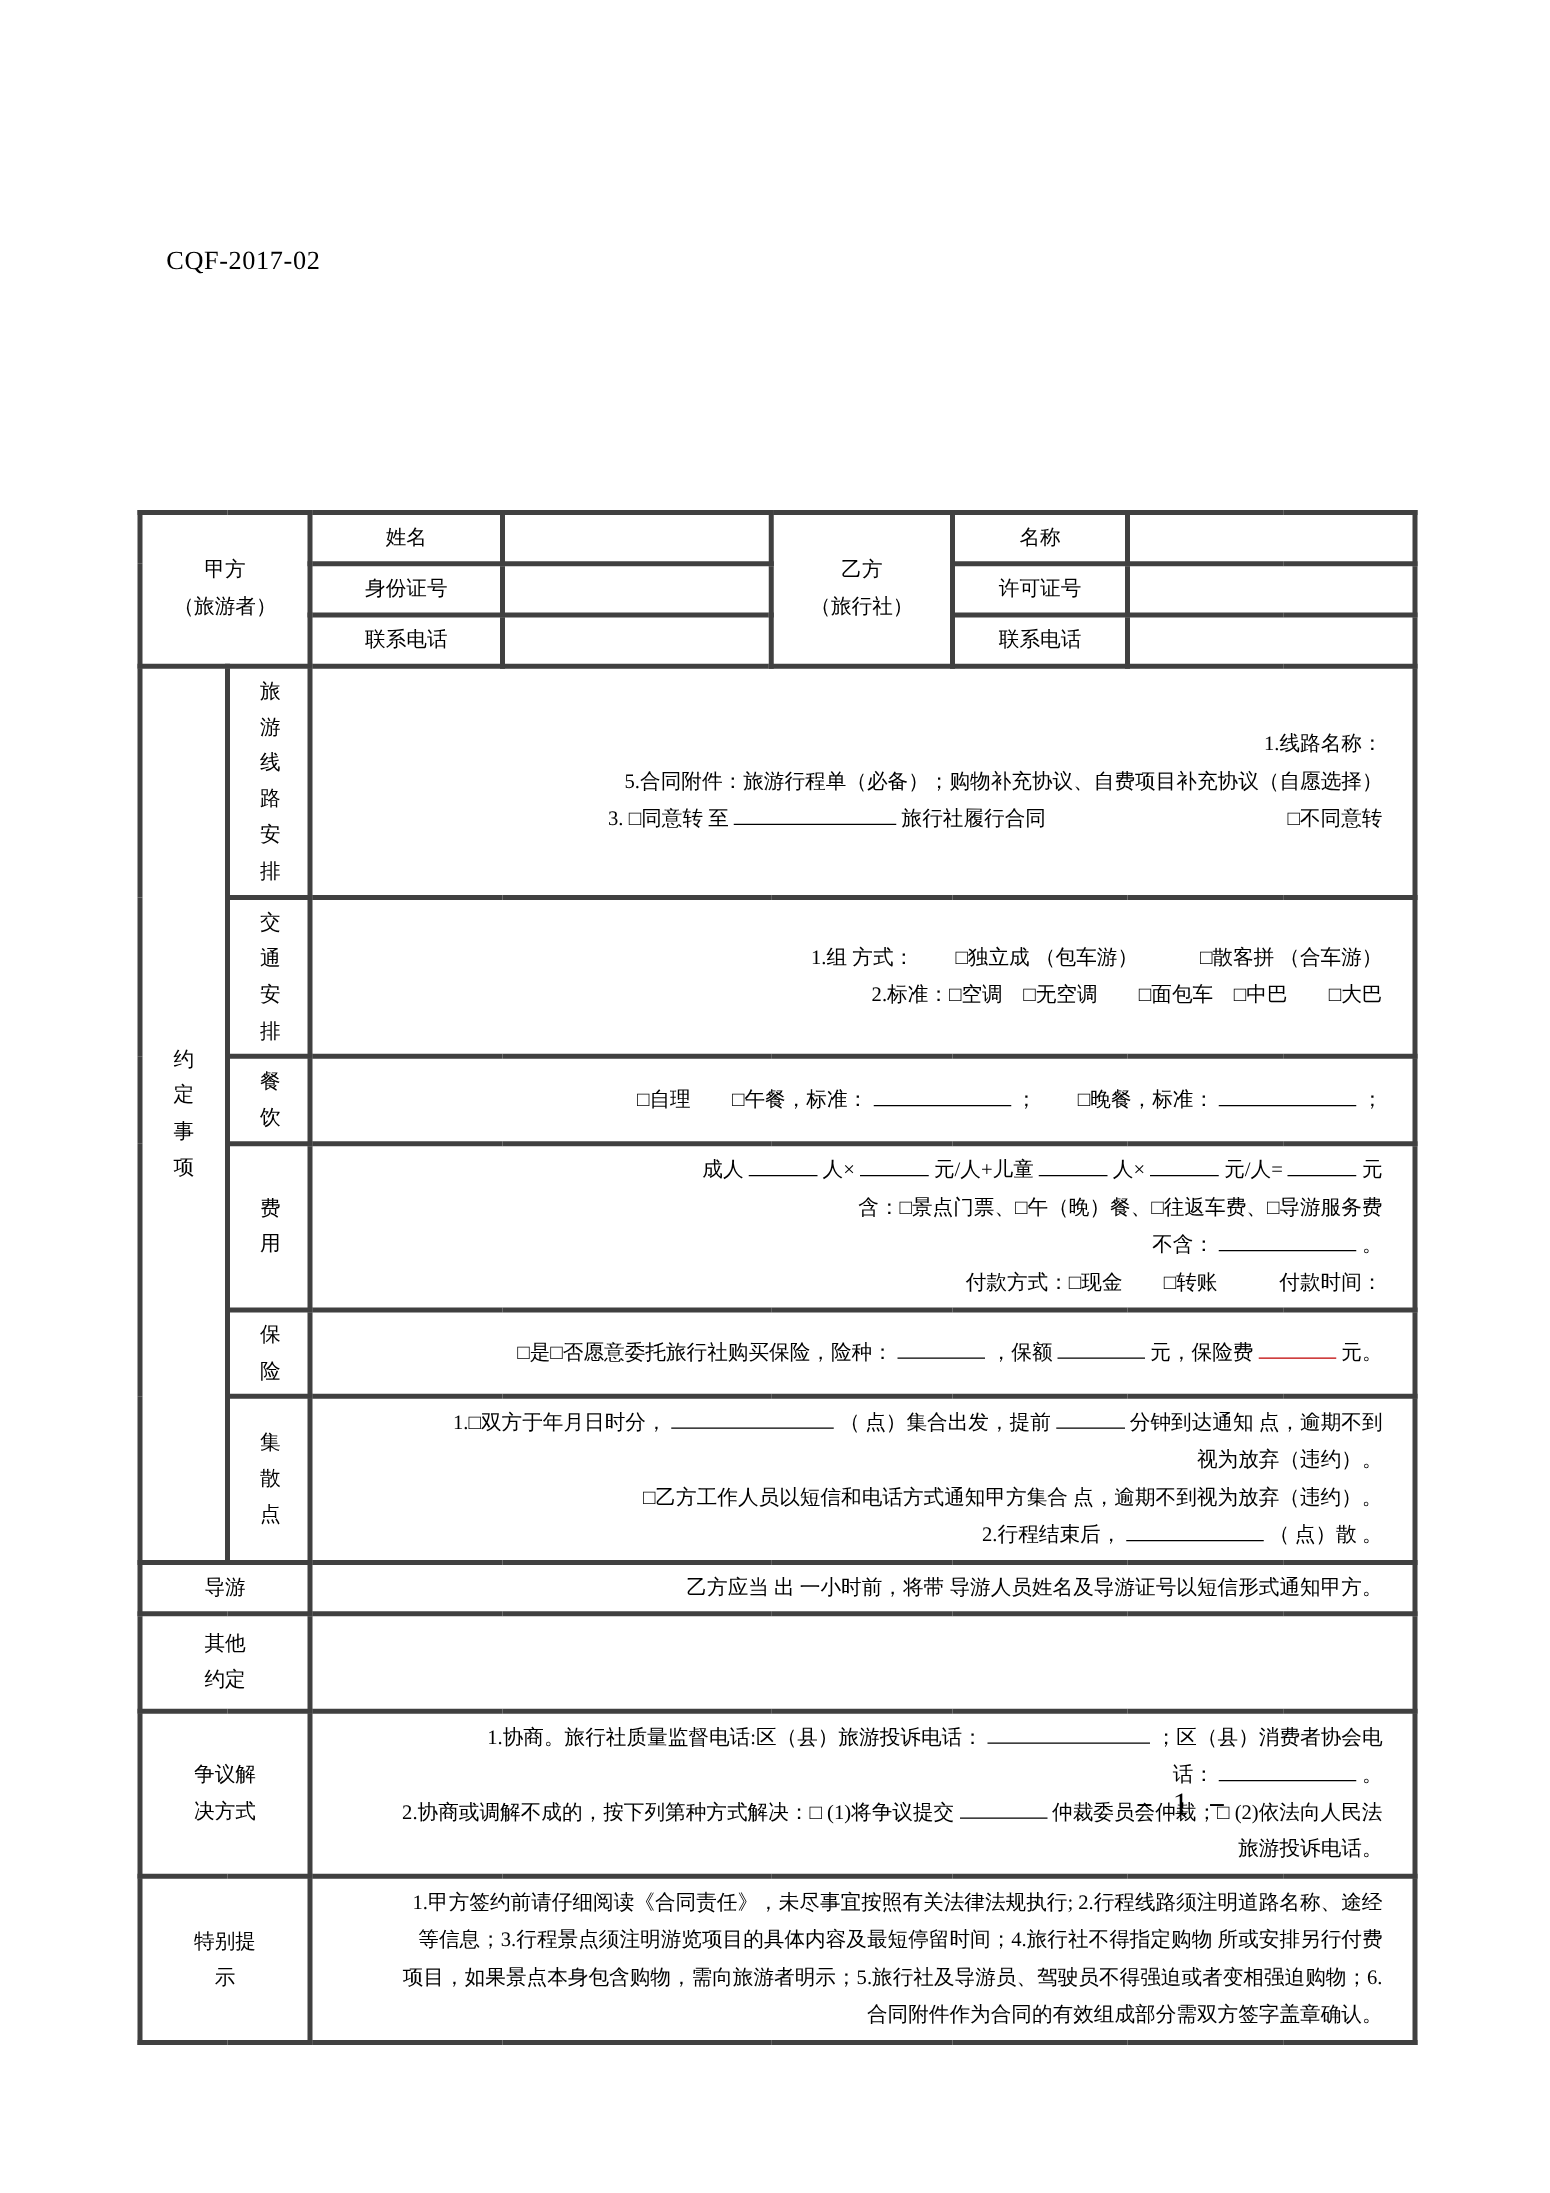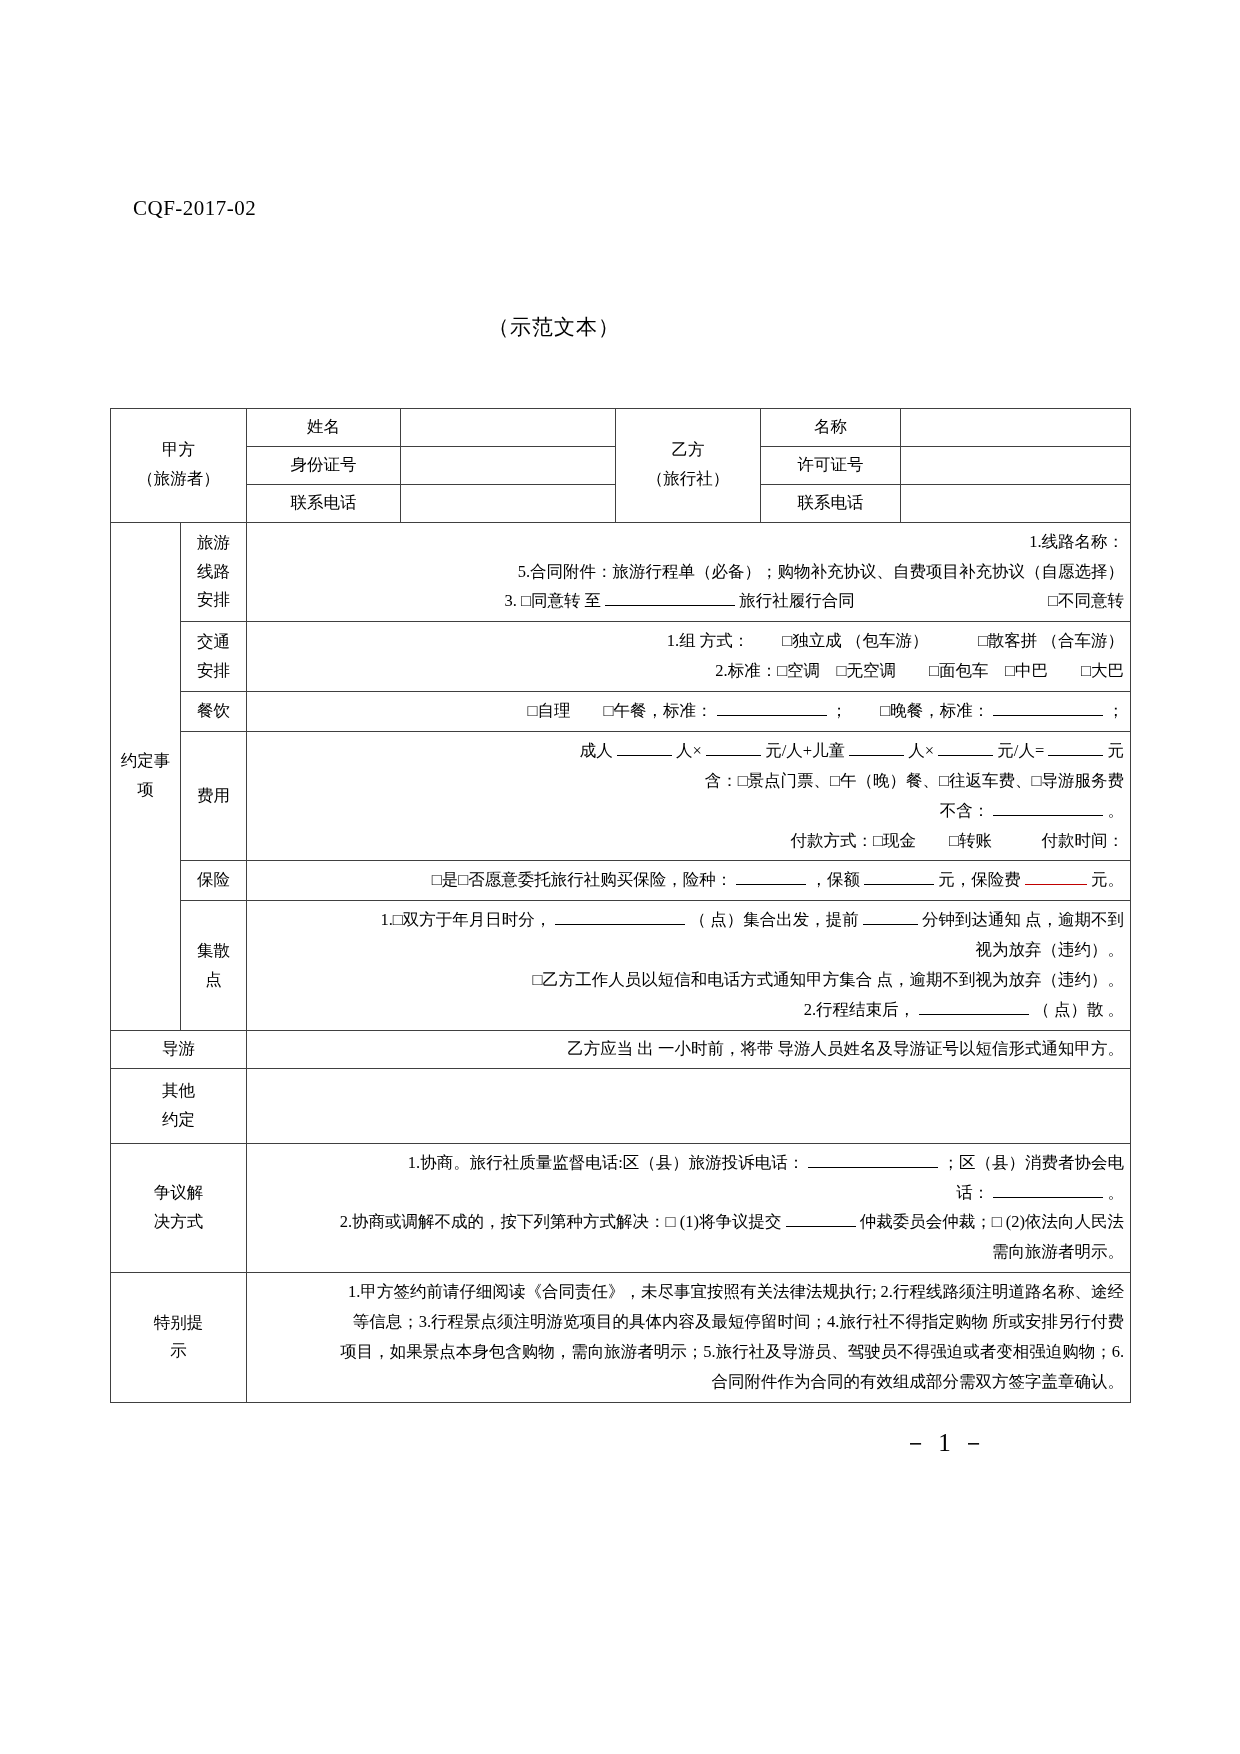--- a/index.html
+++ b/index.html
@@ -50,24 +50,24 @@
   }
   table.main {
     position: absolute;
     left: 110px;
     top: 408px;
     width: 1020px;
     border-collapse: collapse;
     table-layout: fixed;
   }
   table.main td {
-    border: 1px solid #404040;
+    border: 4px solid #404040;
     font-size: 16.5px;
     line-height: 1.75;
-    padding: 4px 6px;
+    padding: 4px 24px;
     vertical-align: middle;
   }
   .ctr { text-align: center; }
   .vc { vertical-align: middle; }
   .lbl-v {
     text-align: center;
     line-height: 1.55;
     margin-top: 15px;
   }
   .cell-body {
@@ -89,21 +89,20 @@
     font-size: 25px;
     letter-spacing: 2px;
   }
 </style>
 </head>
 <body>
 
 <div class="page">
 
   <div class="doc-code">CQF-2017-02</div>
-  <div class="subtitle">（示范文本）</div>
 
   <table class="main">
     <colgroup>
       <col style="width:70px">
       <col style="width:66px">
       <col style="width:154px">
       <col style="width:215px">
       <col style="width:145px">
       <col style="width:140px">
       <col style="width:125px">
@@ -275,21 +274,21 @@
         <div>
           <span>话：</span>
           <span class="blank-line u110"></span>
           <span>。</span>
         </div>
         <div>
           <span>2.协商或调解不成的，按下列第种方式解决：□ (1)将争议提交</span>
           <span class="blank-line u70"></span>
           <span>仲裁委员会仲裁；□ (2)依法向人民法</span>
         </div>
-        <div>需向旅游者明示。</div>
+        <div>旅游投诉电话。</div>
       </td>
     </tr>
 
     <tr>
       <td class="ctr vc lbl-v" colspan="2">
         <div>特别提</div>
         <div>示</div>
       </td>
       <td class="cell-body" colspan="6">
         <div>1.甲方签约前请仔细阅读《合同责任》，未尽事宜按照有关法律法规执行; 2.行程线路须注明道路名称、途经</div>

